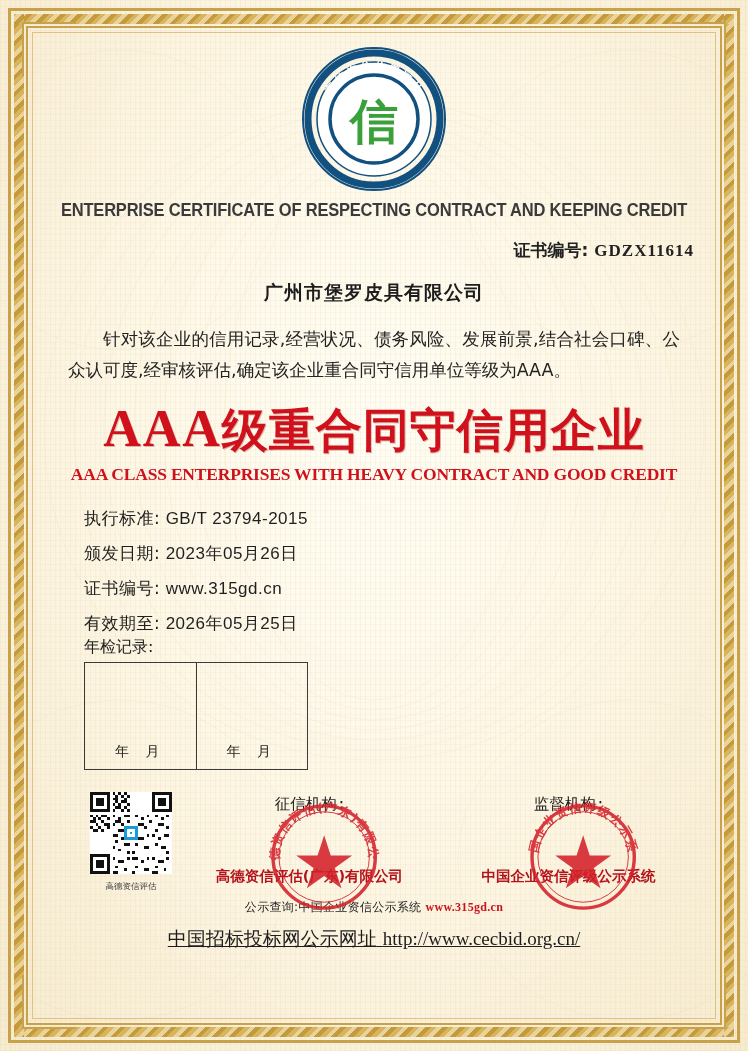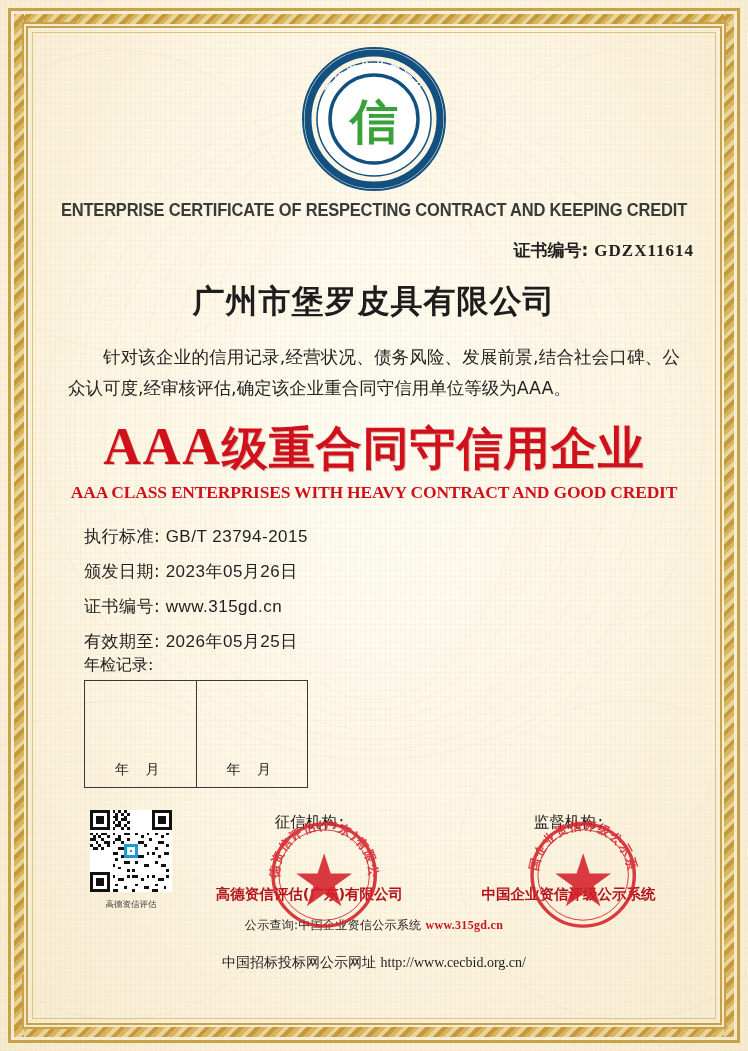--- a/index.html
+++ b/index.html
@@ -131,21 +131,21 @@
     color: #222;
   }
   .cert-no-row .no-value {
     font-family: "Liberation Serif", serif;
     letter-spacing: 1px;
   }
 
   .company {
     margin-top: 18px;
     font-family: "DejaVu Sans", sans-serif;
-    font-size: 32px;
+    font-size: 19px;
     font-weight: bold;
     color: #1d1d1d;
     letter-spacing: 1px;
   }
 
   .body-text {
     margin-top: 18px;
     width: 612px;
     font-family: "DejaVu Sans", sans-serif;
     font-size: 17.5px;
@@ -309,22 +309,23 @@
   .footer .line1 {
     font-size: 12px;
     letter-spacing: 0.3px;
   }
   .footer .line1 .red {
     color: #c8141c;
     font-family: "Liberation Serif", serif;
     font-weight: bold;
   }
   .footer .line2 {
-    margin-top: 20px;
-    font-size: 14px;
+    margin-top: 10px;
+    font-size: 19px;
+    text-decoration: underline;
   }
   .footer .line2 .url {
     font-family: "Liberation Serif", serif;
   }
 </style>
 </head>
 <body>
 
 <div class="certificate">
 

